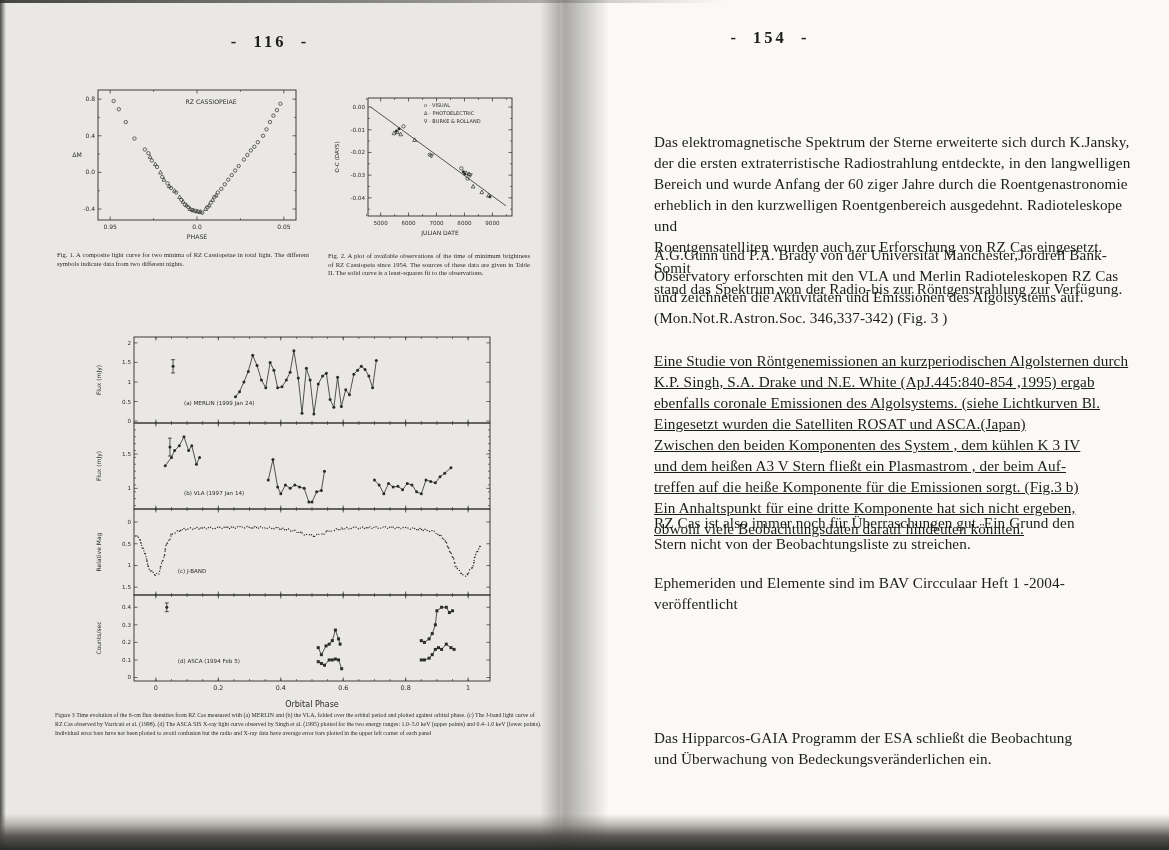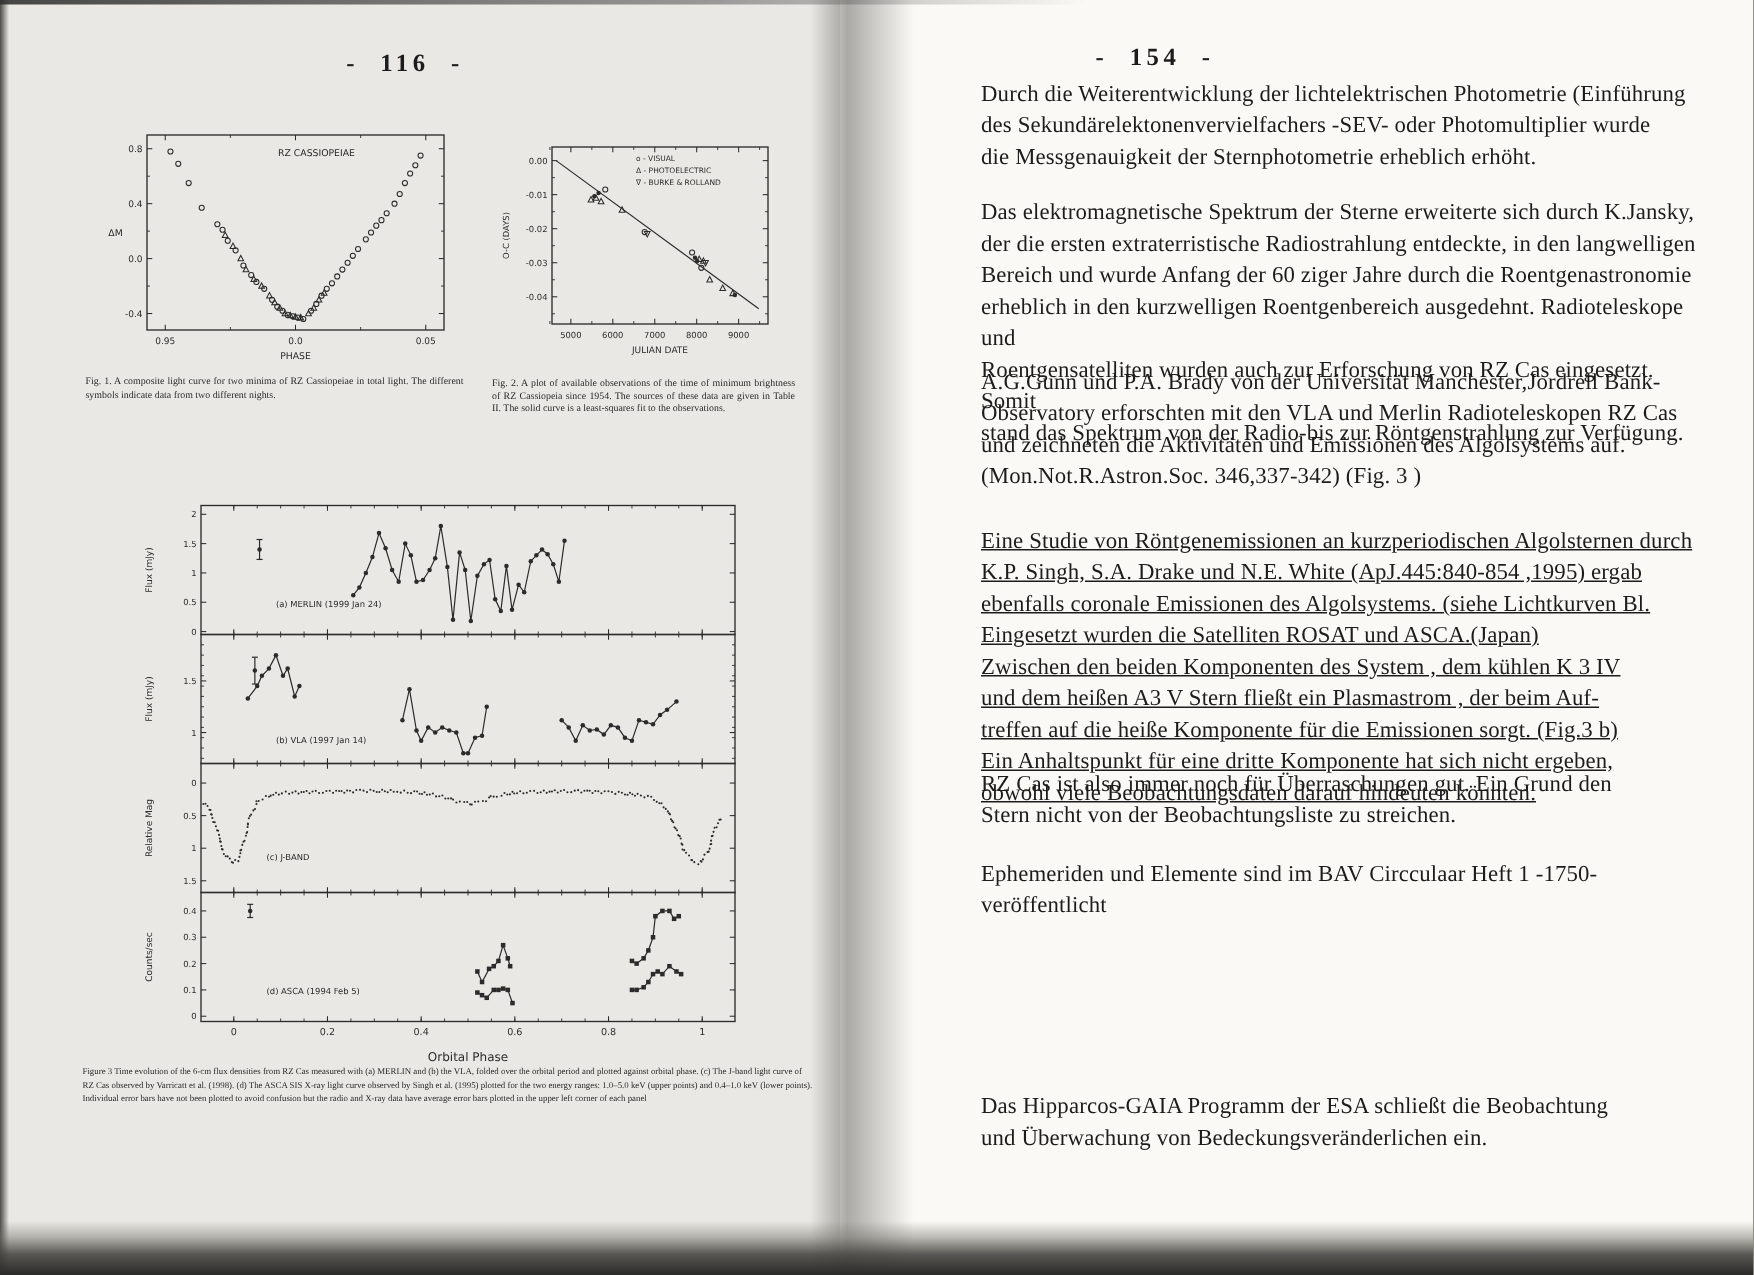--- a/index.html
+++ b/index.html
@@ -1,16 +1,16 @@
 <!DOCTYPE html>
 <html><head>
 <meta charset="utf-8">
 <style>
   html,body{margin:0;padding:0;background:#222;}
-  .scan{position:relative;width:1169px;height:850px;overflow:hidden;background:#fef9c3;
+  .scan{position:relative;width:1169px;height:850px;overflow:hidden;background:#8b5cf6;
         font-family:"Liberation Serif", serif;color:#1c1c1c;}
   .page{position:absolute;top:0;height:850px;}
   .page-left{left:0;width:560px;background:#e9e8e4;}
   .page-right{left:560px;width:609px;background:#faf9f5;}
   .gutter{position:absolute;top:0;left:540px;width:96px;height:850px;pointer-events:none;
      background:linear-gradient(to right, rgba(90,88,82,0) 0%, rgba(62,60,56,0.42) 26%,
      rgba(40,40,38,0.28) 38%, rgba(245,244,240,0) 72%);}
   .edge-top{position:absolute;top:0;left:0;width:100%;height:3px;
      background:linear-gradient(to right,rgba(52,52,52,0.9) 0%,rgba(70,70,70,0.5) 40%,rgba(120,120,120,0) 62%);}
   .edge-left{position:absolute;top:0;left:0;width:6px;height:100%;
@@ -885,23 +885,20 @@
         <line x1="74.78947368421052" y1="280.67346938775506" x2="78.78947368421052" y2="280.67346938775506" stroke="#2b2b2b" stroke-width="0.8"></line>
         <circle cx="76.78947368421052" cy="276.2857142857143" r="1.5" fill="#2b2b2b"></circle>
         <text x="222" y="376" font-size="8" fill="#2b2b2b" text-anchor="middle" font-family="&quot;DejaVu Sans&quot;, sans-serif">Orbital Phase</text>
       </svg>
     <div class="cap cap3">Figure 3   Time evolution of the 6-cm flux densities from RZ Cas measured with (a) MERLIN and (b) the VLA, folded over the orbital period and plotted against orbital phase. (c) The J-band light curve of RZ Cas observed by Varricatt et al. (1998). (d) The ASCA SIS X-ray light curve observed by Singh et al. (1995) plotted for the two energy ranges: 1.0–5.0 keV (upper points) and 0.4–1.0 keV (lower points). Individual error bars have not been plotted to avoid confusion but the radio and X-ray data have average error bars plotted in the upper left corner of each panel</div>
   </div>
 
   <div class="page page-right"></div>
   <div class="page-header hdr-right">-  154  -</div>
 
-  <p class="para p1">Durch die Weiterentwicklung der lichtelektrischen Photometrie (Einführung
-des Sekundärelektonenvervielfachers  -SEV- oder Photomultiplier wurde
-die Messgenauigkeit  der Sternphotometrie erheblich erhöht.</p>
   <p class="para p2">Das elektromagnetische  Spektrum der Sterne  erweiterte sich durch K.Jansky,
 der die ersten extraterristische  Radiostrahlung entdeckte, in den langwelligen
 Bereich und wurde Anfang der 60 ziger Jahre durch die Roentgenastronomie
 erheblich in den kurzwelligen Roentgenbereich ausgedehnt. Radioteleskope und
 Roentgensatelliten wurden auch zur Erforschung von RZ Cas eingesetzt. Somit
 stand das Spektrum von der Radio-bis zur Röntgenstrahlung zur Verfügung.</p>
   <p class="para p3">A.G.Gunn  und P.A. Brady von der Universität Manchester,Jordrell Bank-
 Observatory  erforschten mit den VLA und Merlin Radioteleskopen RZ Cas
 und zeichneten die Aktivitäten und Emissionen des Algolsystems auf.
 (Mon.Not.R.Astron.Soc. 346,337-342) (Fig. 3  )</p>
@@ -909,21 +906,21 @@
 K.P. Singh, S.A. Drake und N.E. White  (ApJ.445:840-854 ,1995) ergab
 ebenfalls coronale Emissionen des  Algolsystems. (siehe Lichtkurven Bl.
 Eingesetzt wurden die Satelliten ROSAT und ASCA.(Japan)
 Zwischen den beiden Komponenten des System , dem kühlen K 3 IV
 und dem heißen A3 V  Stern  fließt ein Plasmastrom , der beim Auf-
 treffen auf die heiße Komponente für die  Emissionen sorgt.  (Fig.3 b)
 Ein Anhaltspunkt für eine dritte Komponente hat sich nicht ergeben,
 obwohl viele Beobachtungsdaten darauf hindeuten könnten.</p>
   <p class="para p5">RZ Cas ist also immer noch für Überraschungen gut. Ein Grund  den
 Stern nicht von der Beobachtungsliste zu streichen.</p>
-  <p class="para p6">Ephemeriden und Elemente sind im BAV Circculaar   Heft 1 -1750-
+  <p class="para p6">Ephemeriden und Elemente sind im BAV Circculaar   Heft 1 -2004-
 veröffentlicht</p>
   <p class="para p8">Das Hipparcos-GAIA Programm der ESA schließt die Beobachtung
 und  Überwachung  von Bedeckungsveränderlichen ein.</p>
 
   <div class="gutter"></div>
   <div class="edge-top"></div>
   <div class="edge-left"></div>
   <div class="edge-bottom"></div>
 </div>
 

